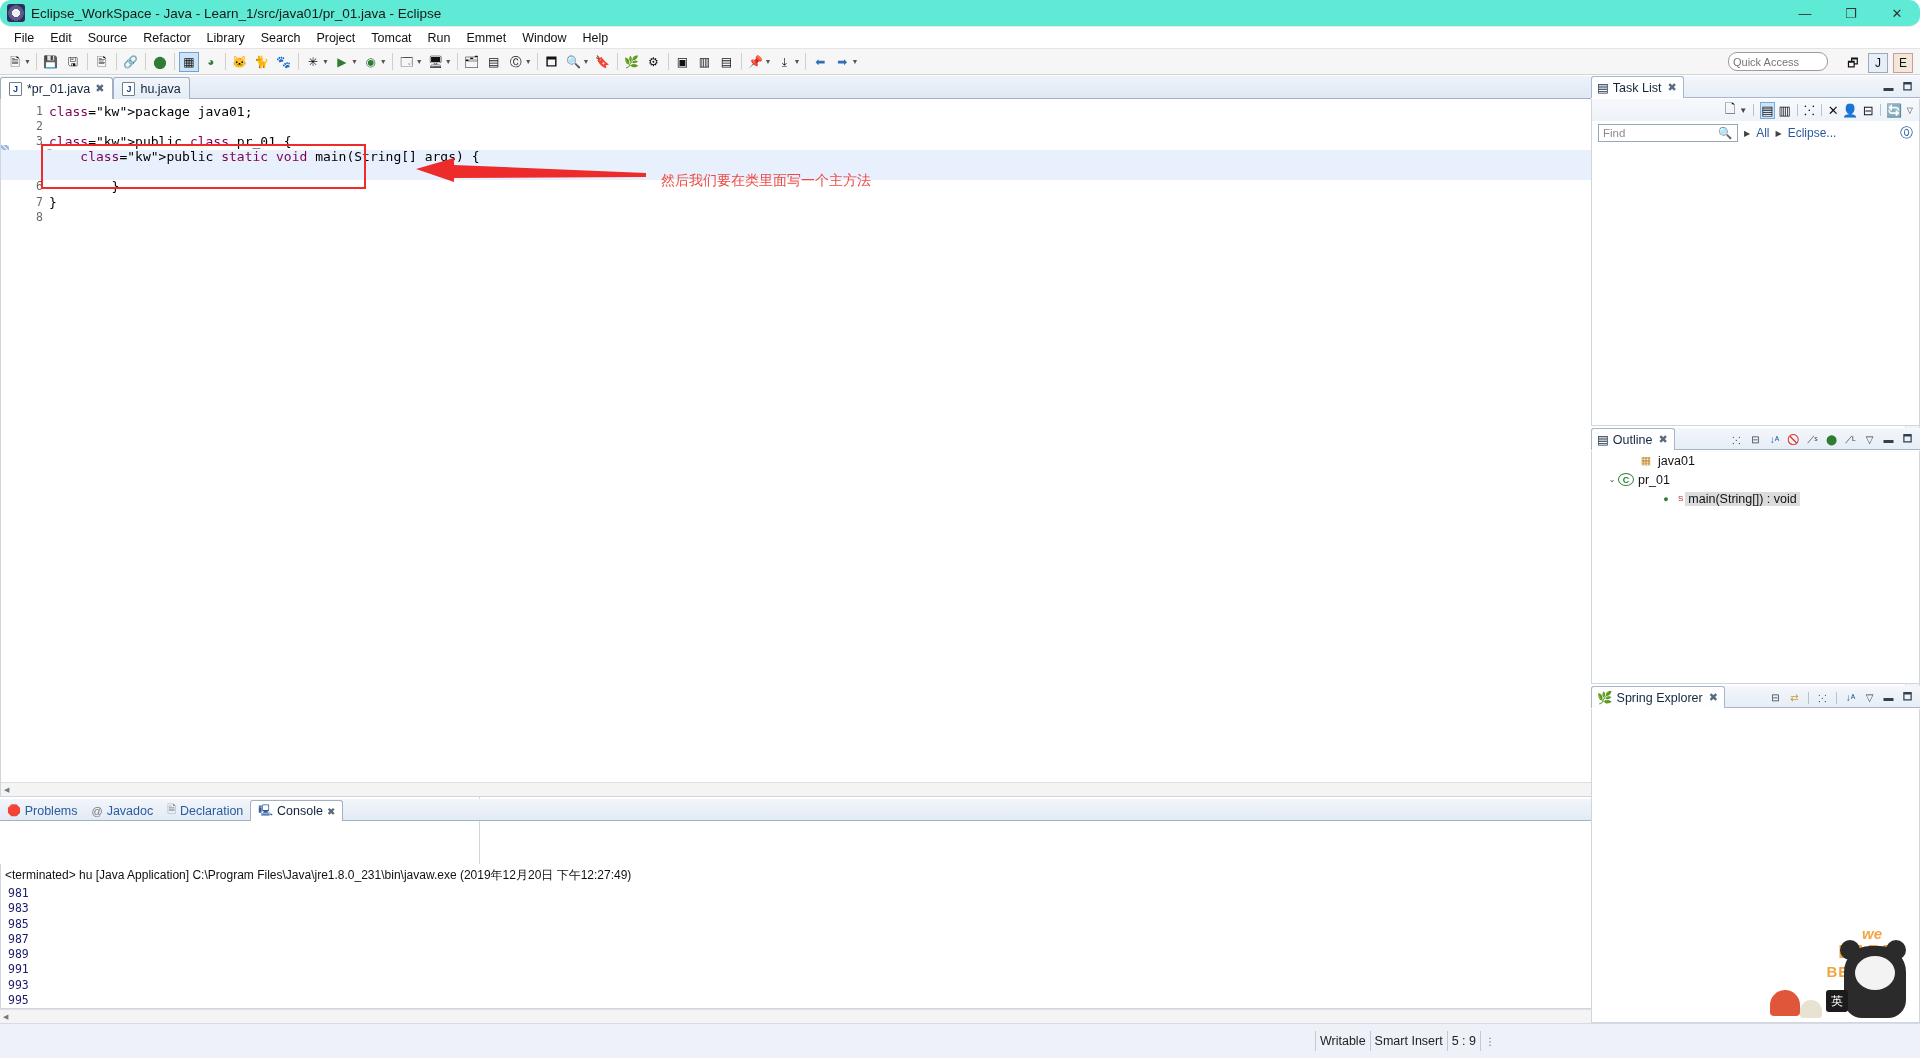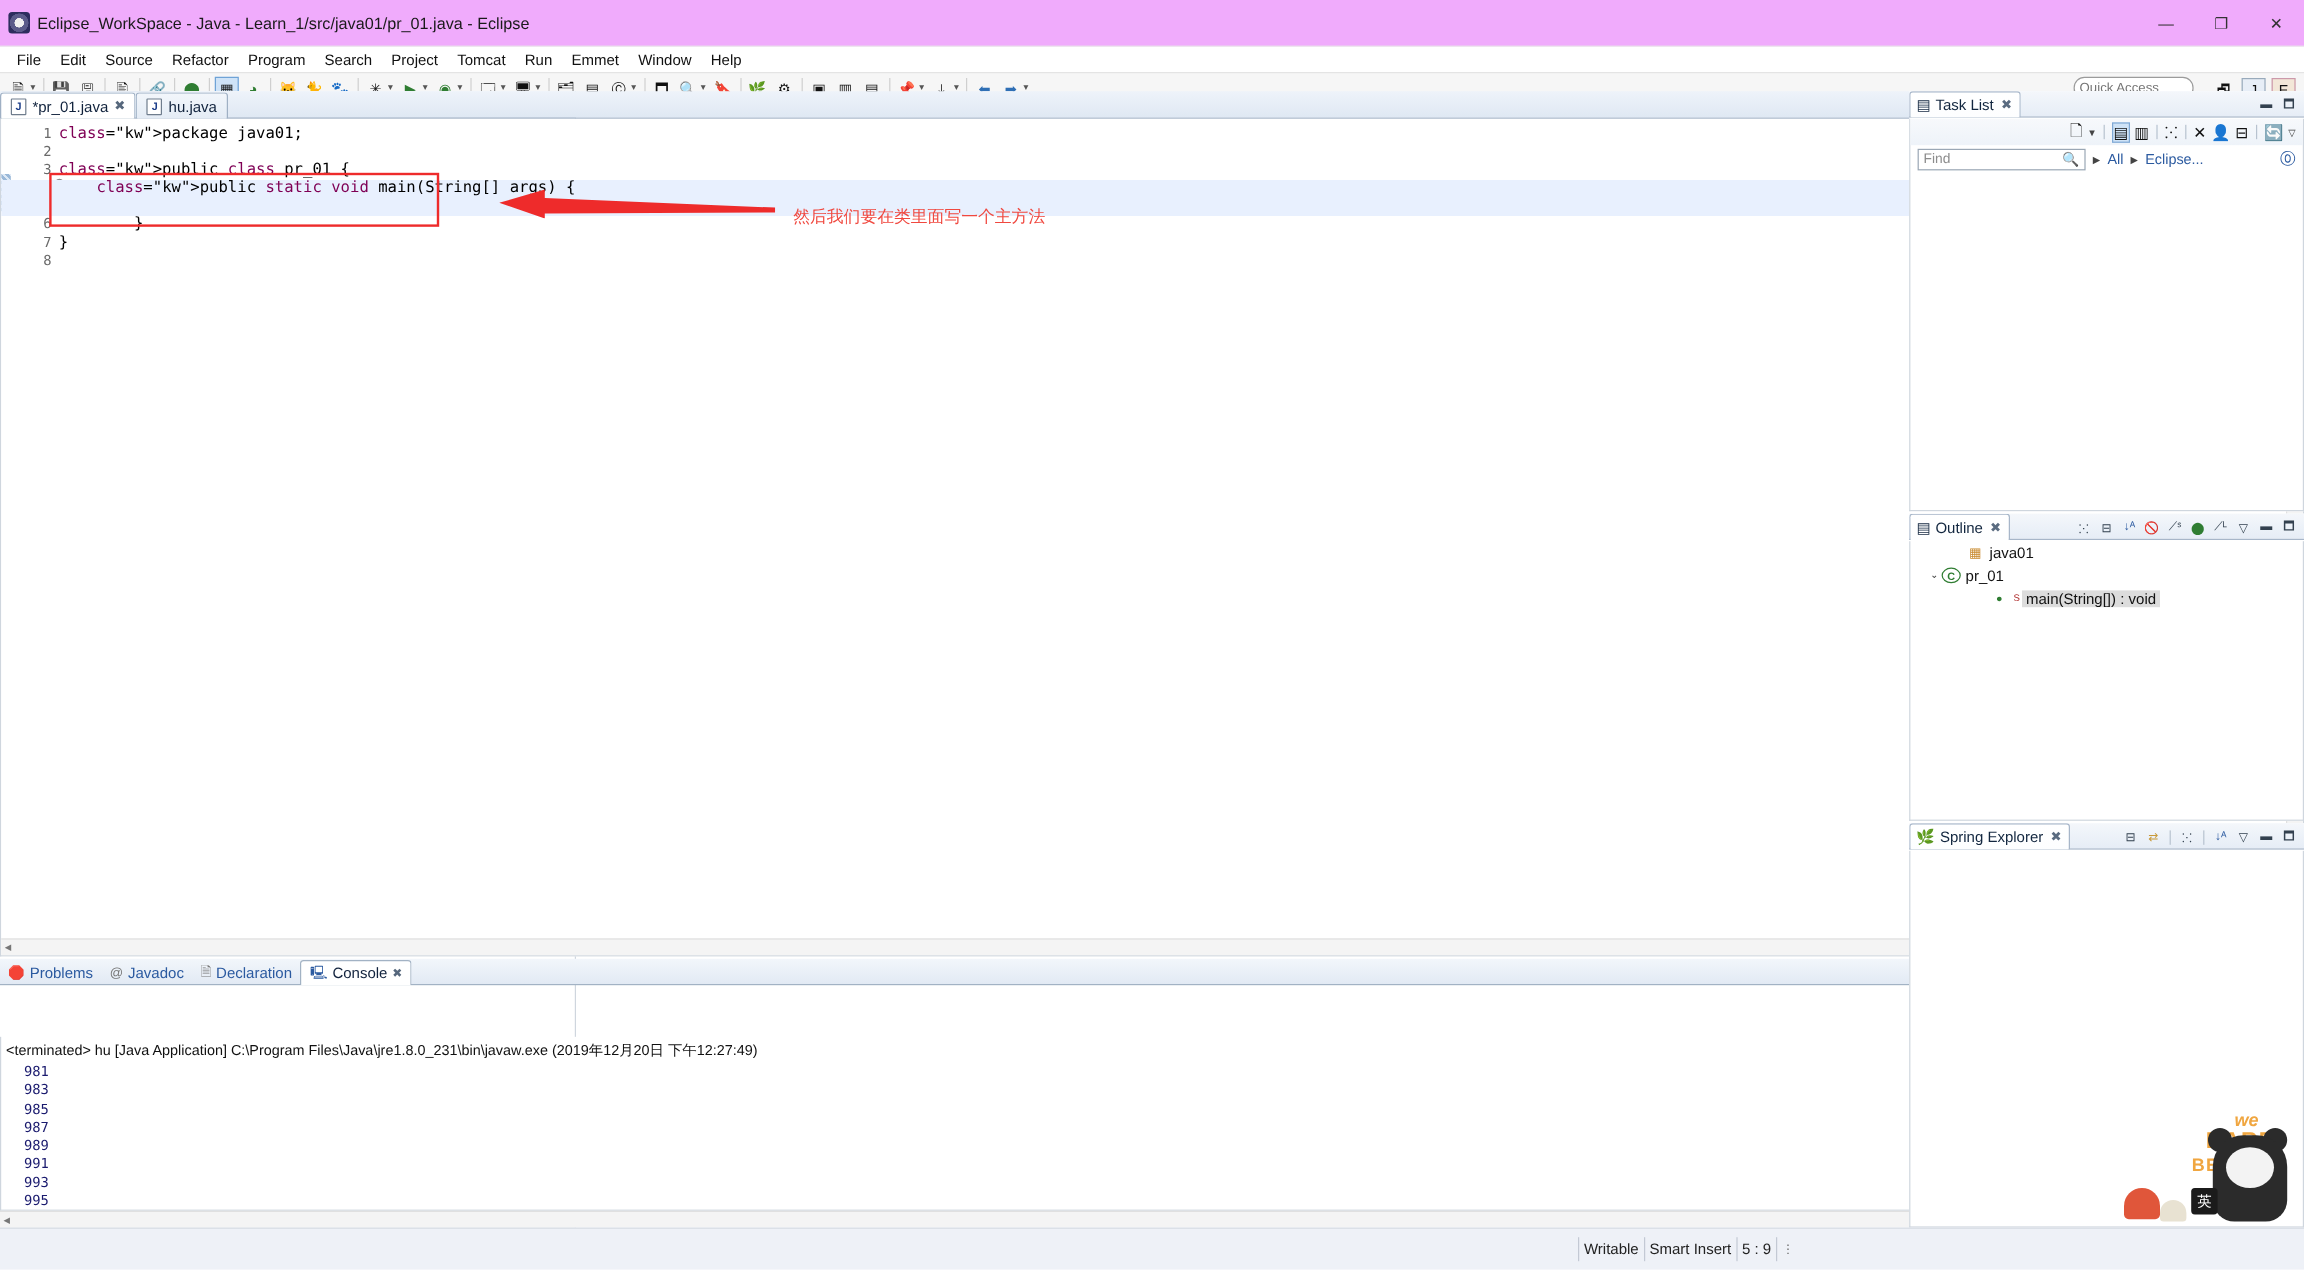--- a/index.html
+++ b/index.html
@@ -6,22 +6,23 @@
   html,body{ width:1920px; height:1058px; overflow:hidden; }
   body{
     font-family:"Liberation Sans", sans-serif;
     font-size:13px;
     color:#111;
     background:#ffffff;
   }
 
   
   #titlebar{
-    height:39px; background:#f0abfc; display:flex; align-items:center;
+    height:27px; background:#5eead4; display:flex; align-items:center;
     border-bottom:1px solid #e8e8e8;
+    border-radius:11px;
   }
   #titlebar .tb-icon{
     width:18px;height:18px;margin:0 6px 0 7px;flex:0 0 auto;
     background:radial-gradient(circle at 50% 50%, #f0f0f0 0 30%, #5b5b8a 32% 60%, #2d2d5e 62% 100%);
     border-radius:3px;
   }
   #titlebar .tb-title{ font-size:13.5px; color:#1a1a1a; }
   #win-controls{ margin-left:auto; display:flex; height:27px; }
   #win-controls div{
     width:46px;height:27px;display:flex;align-items:center;justify-content:center;
@@ -125,21 +126,21 @@
   #console-panel{position:absolute;left:0;right:0;bottom:0;height:224px;}
   #con-tabbar{height:22px;background:linear-gradient(#f2f6fb,#e2eaf4);display:flex;align-items:flex-end;
      border-bottom:1px solid #a2b2c4;position:relative;}
   .con-tab{height:21px;display:flex;align-items:center;gap:4px;padding:0 7px;font-size:12.5px;color:#2b5aa0;
     position:relative;top:1px;}
   .con-tab.active{background:#fff;border:1px solid #a2b2c4;border-bottom:none;color:#11223d;
     border-top-left-radius:3px;border-top-right-radius:3px;}
   .con-tools{margin-left:auto;display:flex;align-items:center;gap:4px;padding-right:5px;}
   #con-body{position:absolute;top:22px;left:0;right:0;bottom:14px;background:#fff;border:1px solid #cfd6de;border-top:none;overflow:hidden;margin-top:43px;}
   #con-header{font-size:12px;padding:3px 4px 2px 4px;color:#111;}
-  #con-out{font-family:"DejaVu Sans Mono",monospace;font-size:11.5px;line-height:15.3px;color:#1a1a6e;padding-left:19px;}
+  #con-out{font-family:"DejaVu Sans Mono",monospace;font-size:11.5px;line-height:15.3px;color:#1a1a6e;padding-left:7px;}
 
   
   #right-col{position:absolute;right:0;top:0;width:329px;bottom:0;}
   #task-list{position:absolute;top:0;left:0;right:0;height:350px;}
   #tl-body{position:absolute;top:23px;left:0;right:0;bottom:0;background:#fff;border:1px solid #cfd6de;border-top:none;}
   #tl-toolrow{height:22px;display:flex;align-items:center;justify-content:flex-end;gap:4px;padding-right:6px;
      background:linear-gradient(#f7f9fc,#eef3f9);}
   #tl-findrow{height:24px;display:flex;align-items:center;gap:6px;padding:0 6px;}
   #tl-find{flex:0 0 140px;height:18px;border:1px solid #9aa7b5;background:#fff;display:flex;align-items:center;
     padding:0 4px;font-size:11.5px;color:#8c8c8c;}
@@ -182,21 +183,21 @@
     <div>❐</div>
     <div>✕</div>
   </div>
 </div>
 
 <div id="menubar">
     <span>File</span>
     <span>Edit</span>
     <span>Source</span>
     <span>Refactor</span>
-    <span>Program</span>
+    <span>Library</span>
     <span>Search</span>
     <span>Project</span>
     <span>Tomcat</span>
     <span>Run</span>
     <span>Emmet</span>
     <span>Window</span>
     <span>Help</span>
   </div>
 
 <div id="toolbar">

